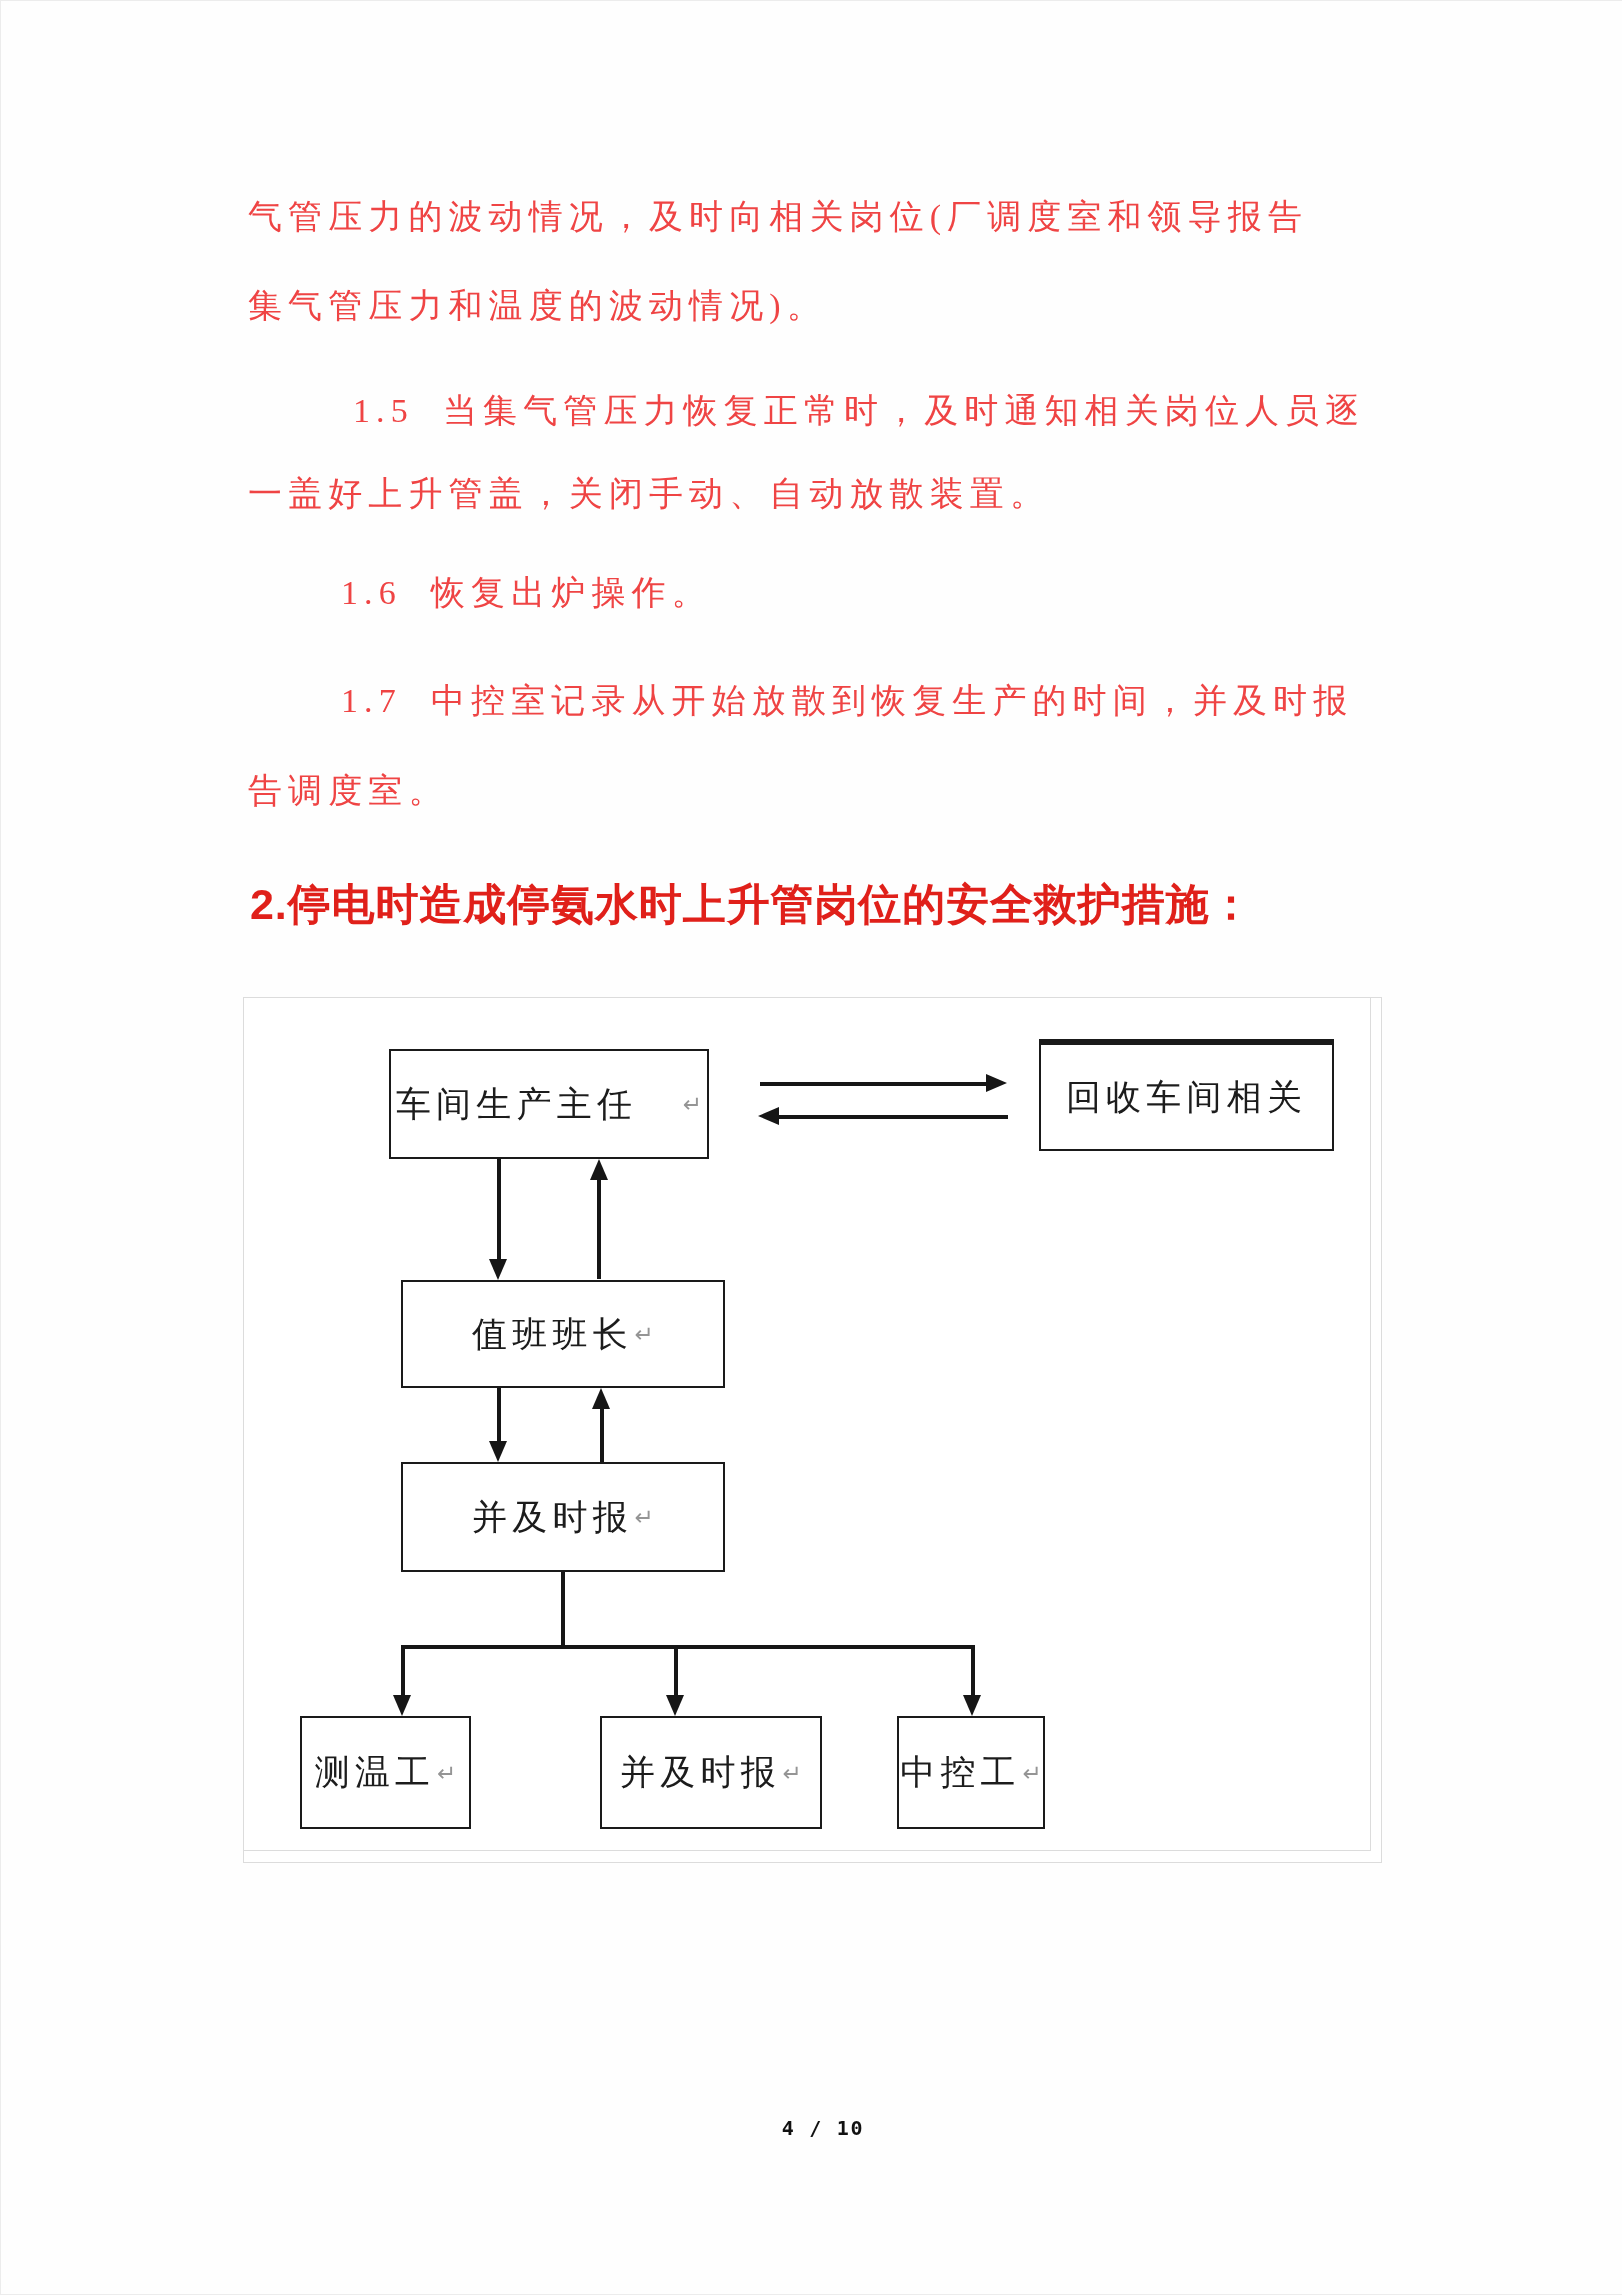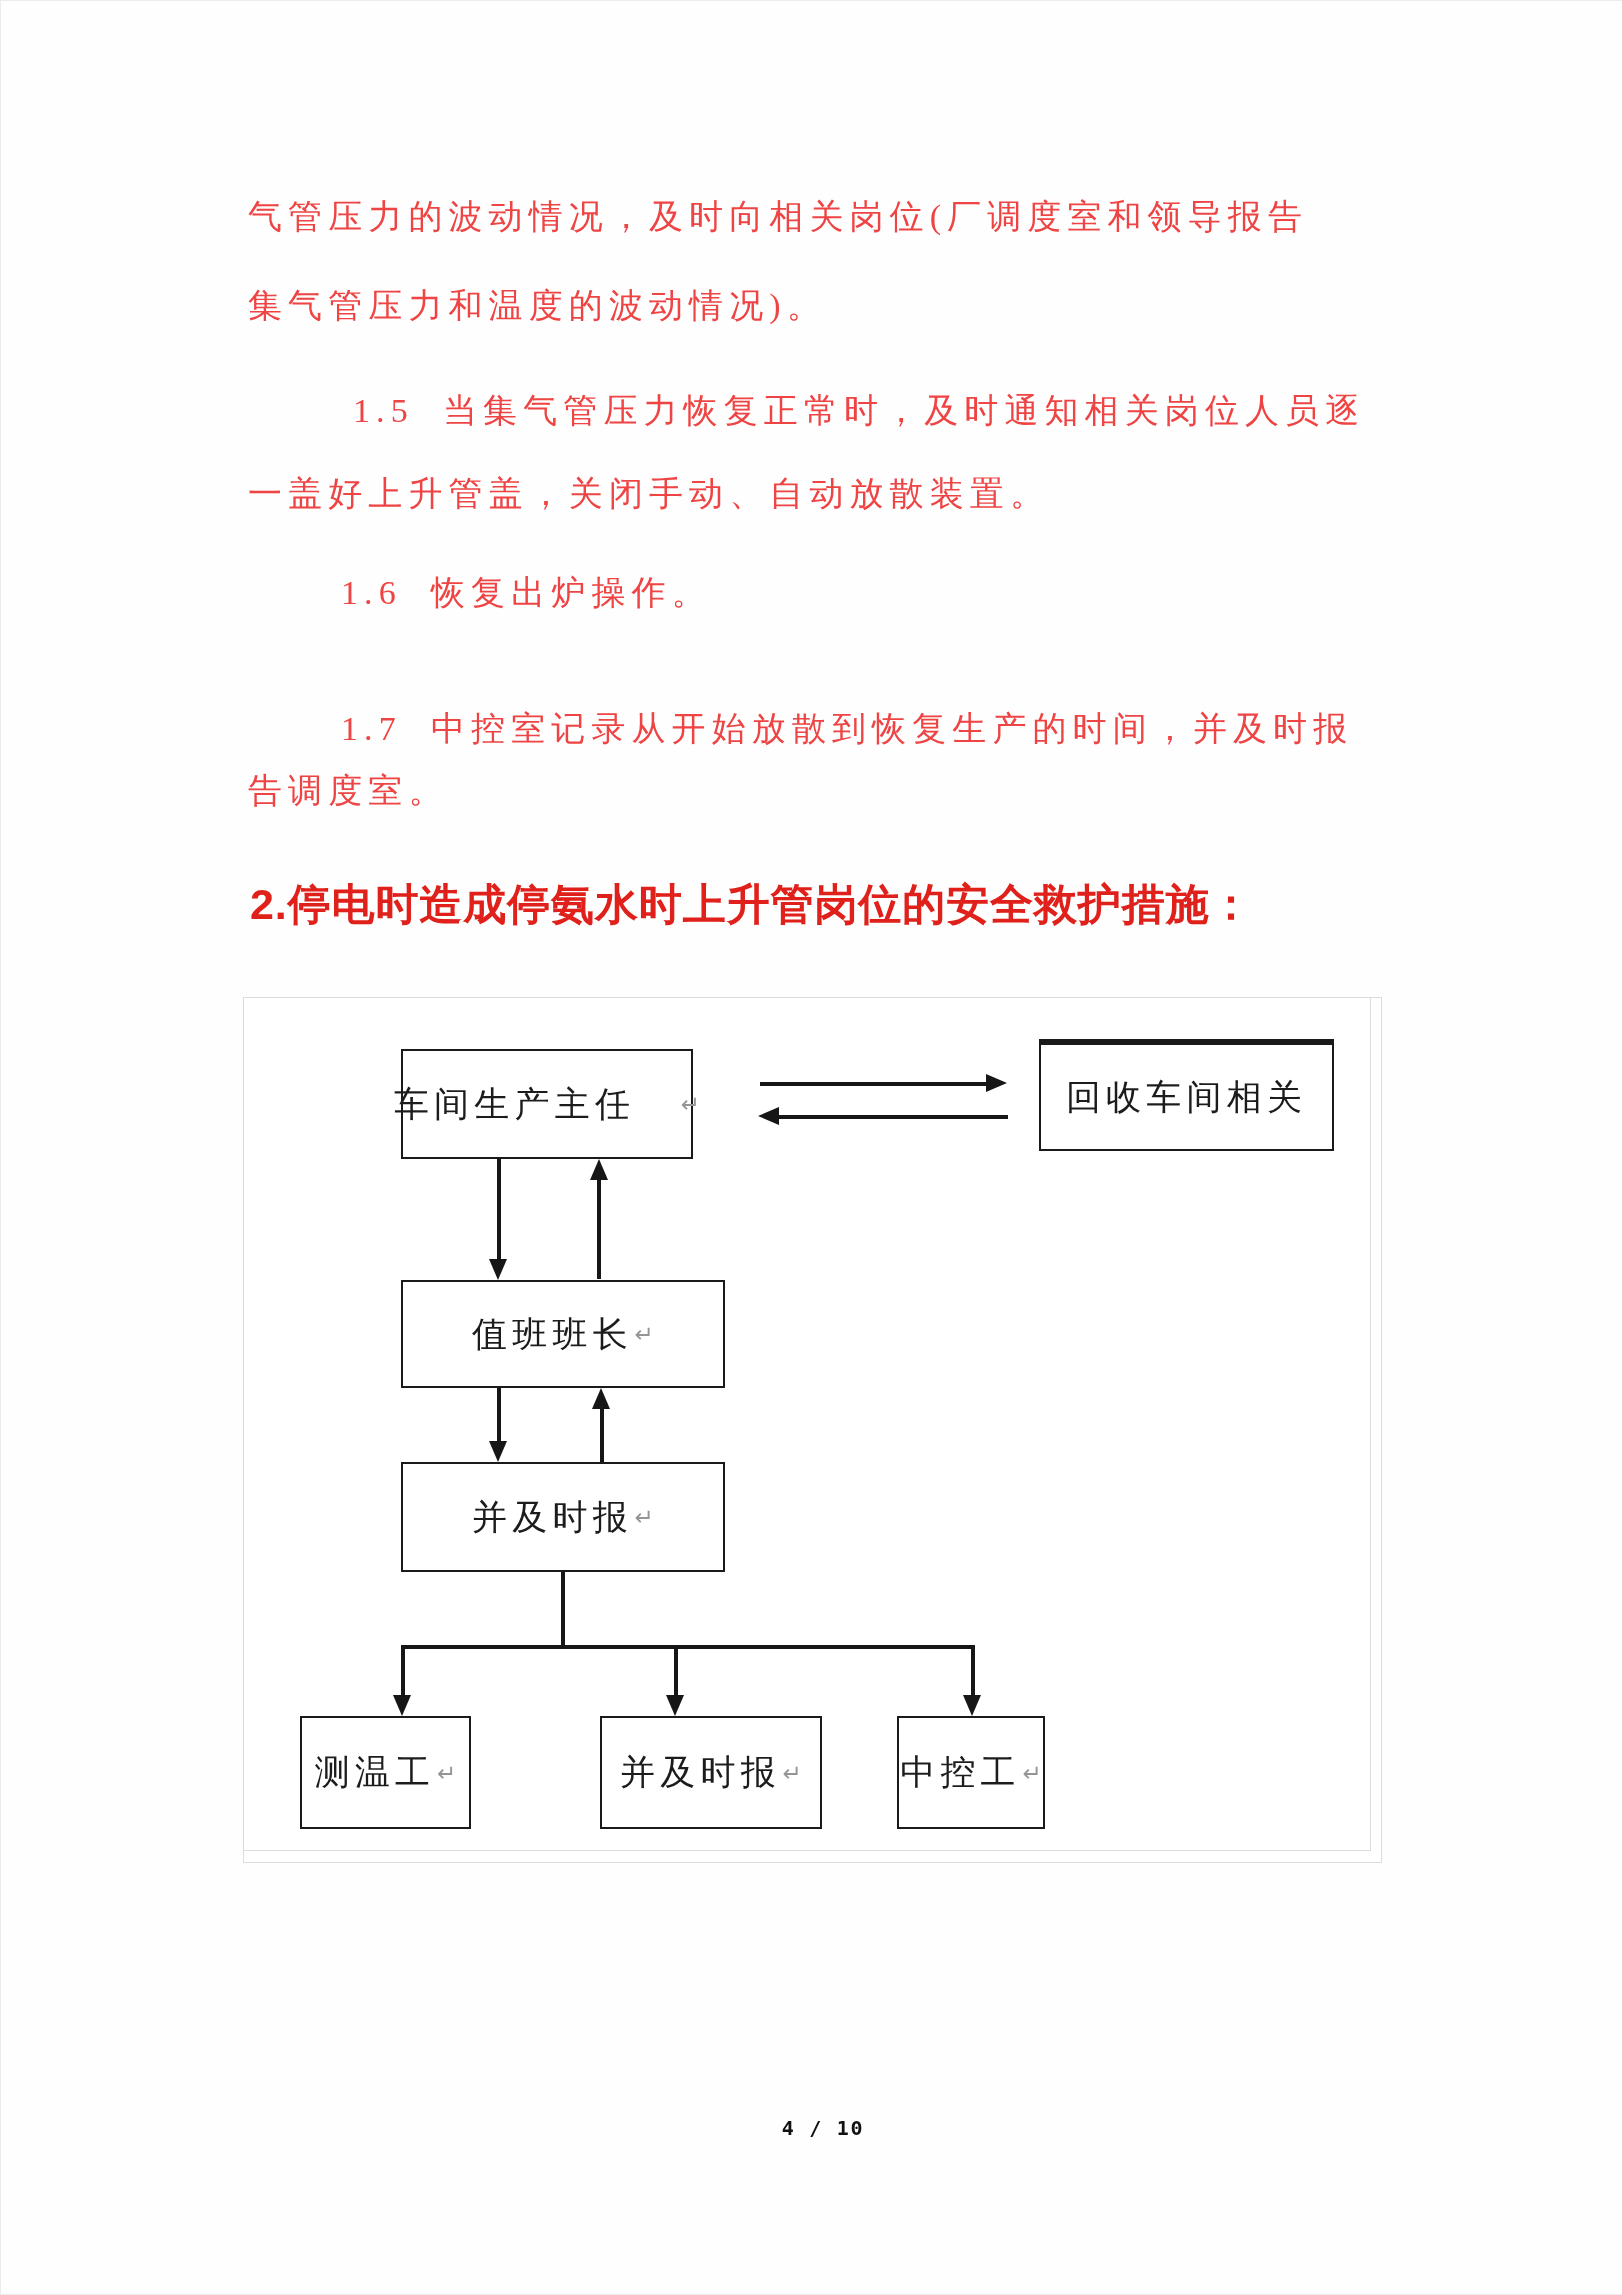--- a/index.html
+++ b/index.html
@@ -92,29 +92,29 @@
 </head>
 <body>
 
 <div id="page">
 
   <div class="bodyline" style="left:247px;top:196px;">气管压力的波动情况，及时向相关岗位(厂调度室和领导报告</div>
   <div class="bodyline" style="left:247px;top:285px;">集气管压力和温度的波动情况)。</div>
   <div class="bodyline" style="left:352px;top:390px;">1.5  当集气管压力恢复正常时，及时通知相关岗位人员逐</div>
   <div class="bodyline" style="left:247px;top:473px;">一盖好上升管盖，关闭手动、自动放散装置。</div>
   <div class="bodyline" style="left:340px;top:572px;">1.6  恢复出炉操作。</div>
-  <div class="bodyline" style="left:340px;top:680px;margin-top:28px;">1.7  中控室记录从开始放散到恢复生产的时间，并及时报</div>
+  <div class="bodyline" style="left:340px;top:680px;">1.7  中控室记录从开始放散到恢复生产的时间，并及时报</div>
   <div class="bodyline" style="left:247px;top:770px;">告调度室。</div>
 
   <div id="heading">2.停电时造成停氨水时上升管岗位的安全救护措施：</div>
 
   <div id="figure">
     <div id="figure-inner-edge"></div>
 
-    <div class="fbox" style="left:157px;top:51px;width:292px;height:110px;gap:44px;">
+    <div class="fbox" style="left:145px;top:51px;width:320px;height:110px;gap:44px;">
       <span>车间生产主任</span>
         <span class="pilcrow">↵</span>
     </div>
 
     <div class="fbox" style="left:795px;top:41px;width:295px;height:112px;border-top-width:6.1px;">
       <span>回收车间相关</span>
     </div>
 
     <div class="fbox" style="left:157px;top:282px;width:324px;height:108px;">
       <span>值班班长</span>

